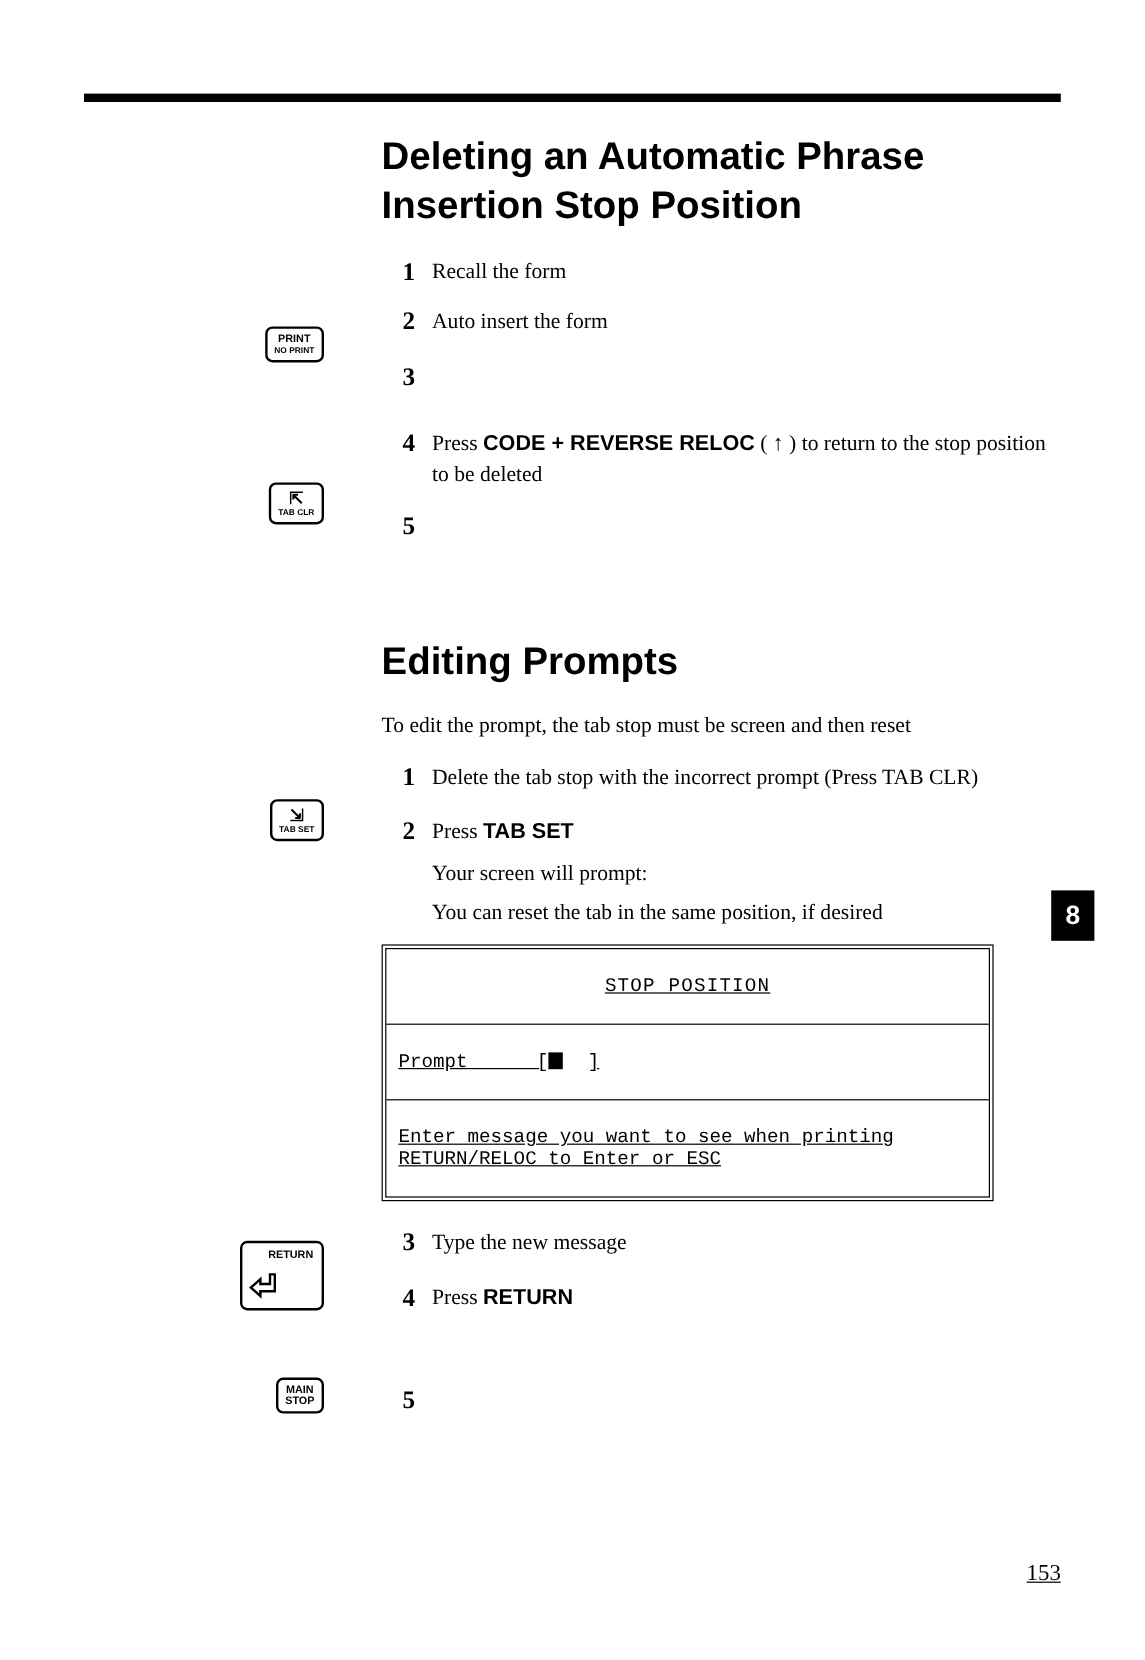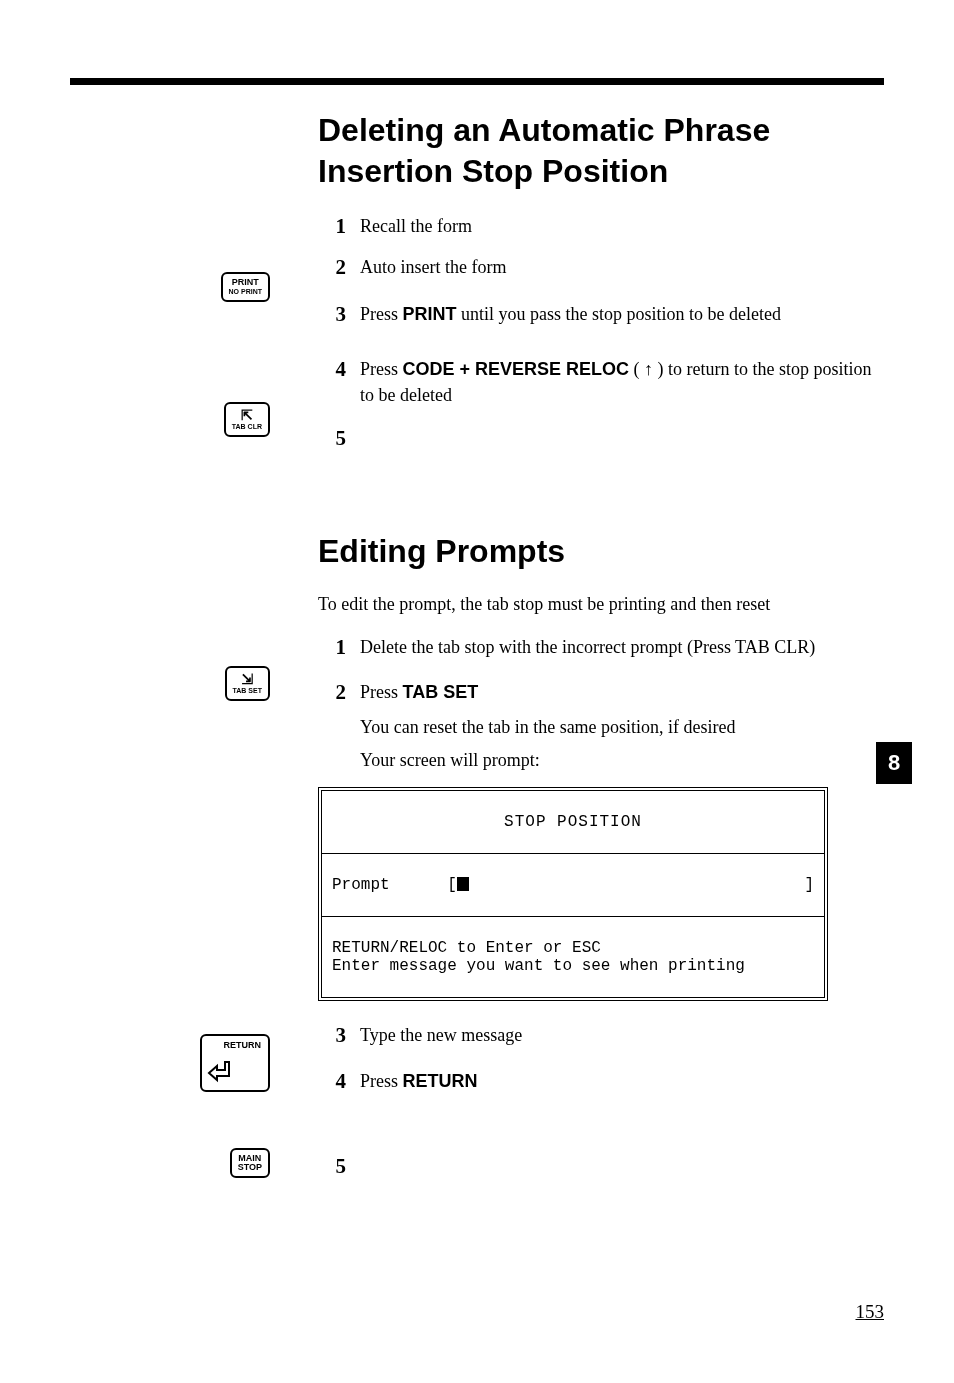--- a/index.html
+++ b/index.html
@@ -58,24 +58,24 @@
   .section-gap { margin-top: 80px; }
   .intro { font-size: 18px; margin-bottom: 20px; }
   .note { font-size: 18px; margin: 12px 0 6px 42px; }
   .screen-box {
     margin: 16px 0 22px 0;
     border: 4px double #000;
     width: 510px;
     font-family: 'Courier New', monospace;
     font-size: 16px;
   }
-  .sb-row { padding: 22px 10px; }
+  .sb-row { padding: 22px 10px; text-decoration: underline; }
   .sb-row.title { text-align: center; letter-spacing: 1px; }
   .sb-sep { border-top: 1px solid #000; }
-  .sb-prompt { display: flex; justify-content: space-between; align-items: center; gap: 21px; }
+  .sb-prompt { display: flex; justify-content: flex-start; align-items: center; gap: 21px; }
   .cursor { display: inline-block; width: 12px; height: 14px; background: #000; vertical-align: -2px; }
 
   
   .keyicons { position: absolute; left: 0; width: 318px; }
   .key {
     display: inline-block;
     border: 2px solid #000;
     border-radius: 6px;
     padding: 4px 6px;
     font-family: Arial, Helvetica, sans-serif;
@@ -178,65 +178,64 @@
         <div class="step" style="margin-bottom: 16px;">
           <div class="sn">1</div>
           <div>Recall the form</div>
         </div>
         <div class="step" style="margin-bottom: 22px;">
           <div class="sn">2</div>
           <div>Auto insert the form</div>
         </div>
         <div class="step" style="margin-bottom: 30px;">
           <div class="sn">3</div>
-          <div>Press <span class="bold-sans">PRINT</span> until you pass the stop position to be deleted</div>
         </div>
         <div class="step" style="margin-bottom: 18px;">
           <div class="sn">4</div>
           <div>Press <span class="bold-sans">CODE + REVERSE RELOC</span> ( ↑ ) to return to the stop position to be deleted</div>
         </div>
         <div class="step" style="margin-bottom: 16px;">
           <div class="sn">5</div>
         </div>
       </div>
 
     <div class="section-gap"></div>
 
     <h2>Editing Prompts</h2>
-    <p class="intro">To edit the prompt, the tab stop must be printing and then reset</p>
+    <p class="intro">To edit the prompt, the tab stop must be screen and then reset</p>
 
     <div class="steps" id="steps2a">
         <div class="step" style="margin-bottom: 20px;">
           <div class="sn">1</div>
           <div>Delete the tab stop with the incorrect prompt (Press TAB CLR)</div>
         </div>
         <div class="step" style="margin-bottom: 8px;">
           <div class="sn">2</div>
           <div>Press <span class="bold-sans">TAB SET</span></div>
         </div>
       </div>
 
+    <p class="note">Your screen will prompt:</p>
     <p class="note">You can reset the tab in the same position, if desired</p>
-    <p class="note">Your screen will prompt:</p>
 
     <div class="screen-box">
       <div class="sb-row title">STOP POSITION</div>
       <div class="sb-sep"></div>
       <div class="sb-row sb-prompt">
         <span>
           <span>Prompt</span>
           &nbsp;&nbsp;&nbsp;&nbsp;
           <span>[</span><span class="cursor"></span>
         </span>
         <span>]</span>
       </div>
       <div class="sb-sep"></div>
       <div class="sb-row">
+        <div>Enter message you want to see when printing</div>
         <div>RETURN/RELOC to Enter or ESC</div>
-        <div>Enter message you want to see when printing</div>
       </div>
     </div>
 
     <div class="steps" id="steps2b">
         <div class="step" style="margin-bottom: 20px;">
           <div class="sn">3</div>
           <div>Type the new message</div>
         </div>
         <div class="step" style="margin-bottom: 60px;">
           <div class="sn">4</div>

